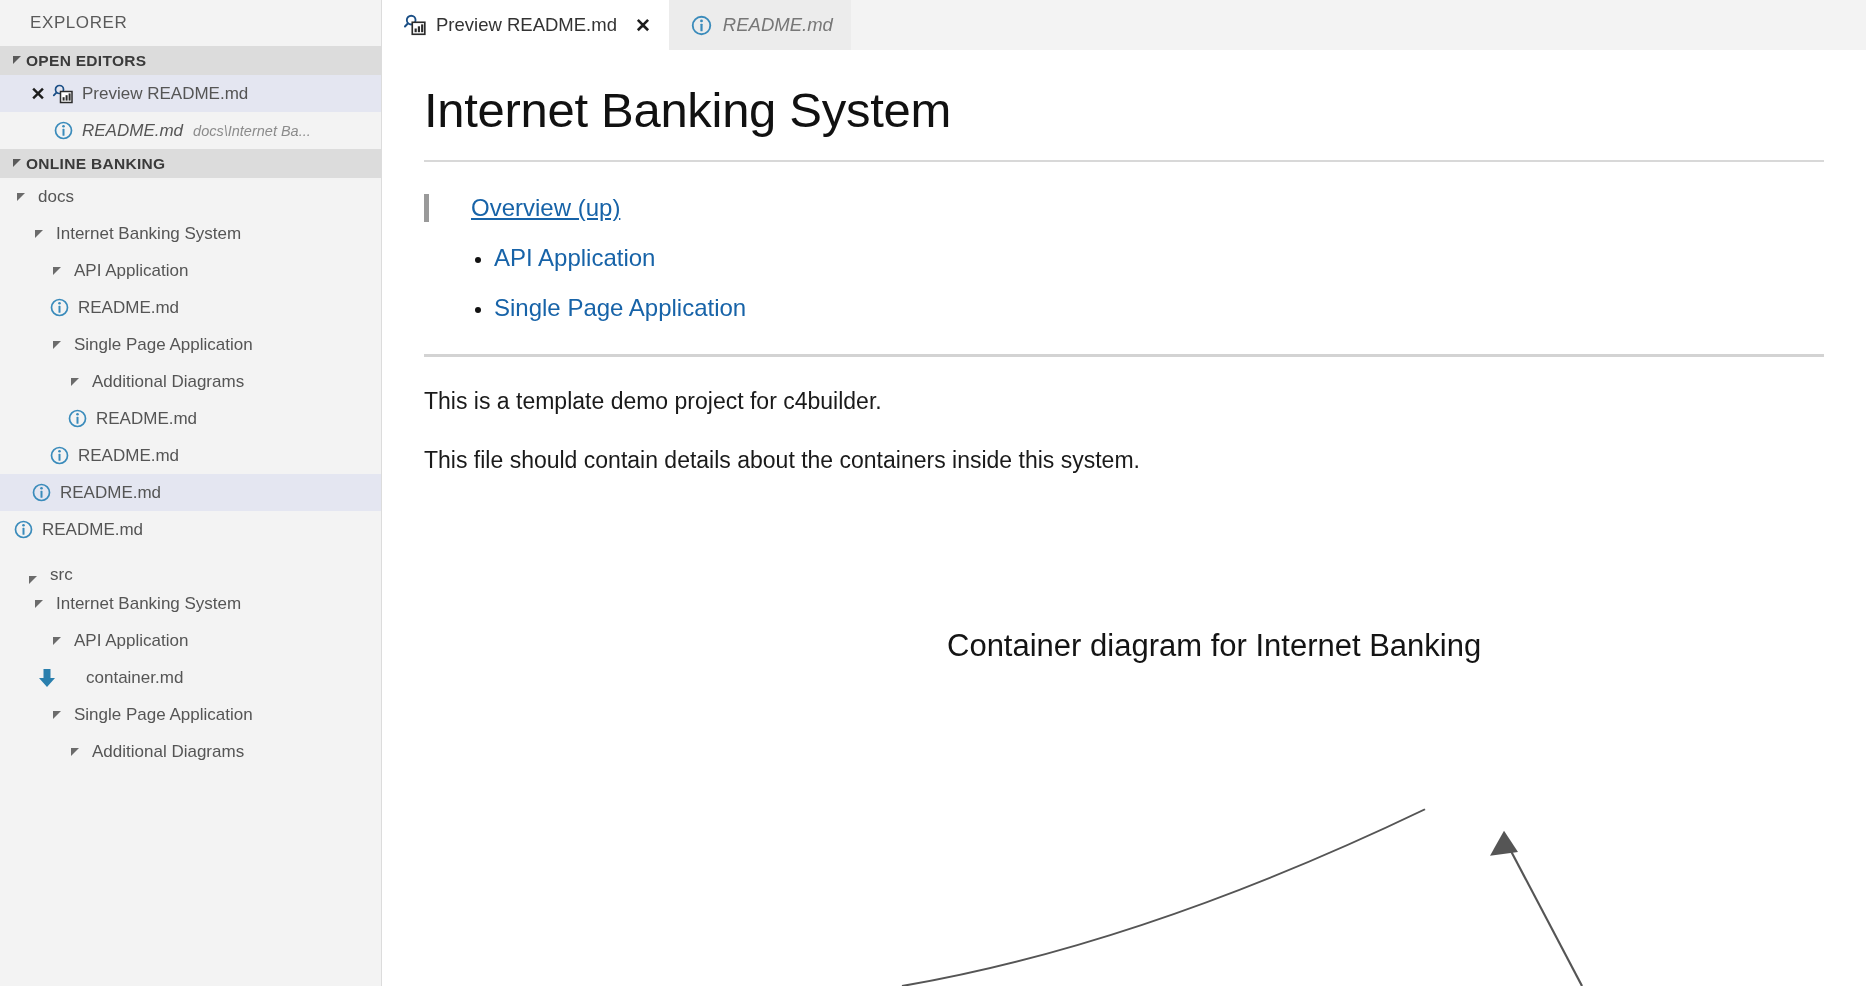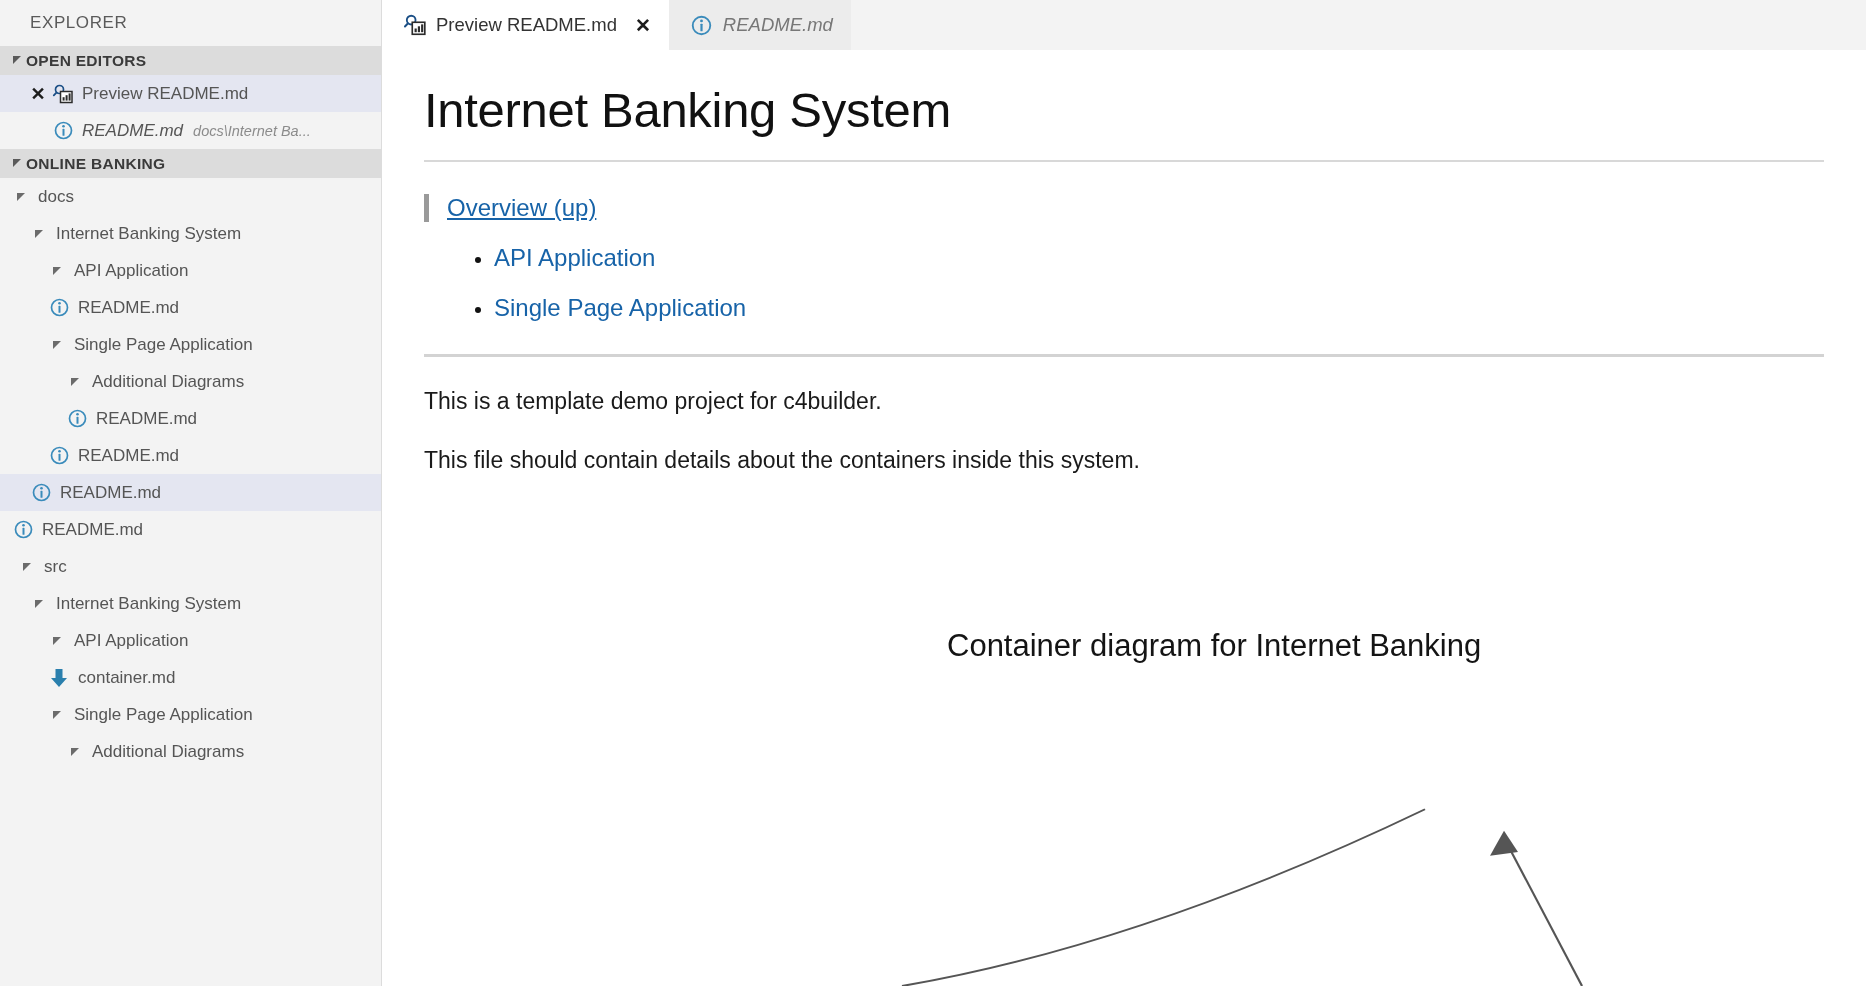--- a/index.html
+++ b/index.html
@@ -190,20 +190,21 @@
   }
   blockquote.bq {
     margin: 32px 0 0 0;
     padding-left: 18px;
     border-left: 5px solid #9a9a9a;
   }
   blockquote.bq a {
     color: #1763a8;
     font-size: 24px;
     text-decoration: underline;
+    margin-left: 24px;
   }
   ul.linklist {
     margin: 22px 0 0 0;
     padding-left: 70px;
     list-style: disc;
   }
   ul.linklist li {
     margin-top: 22px;
     font-size: 24px;
   }
@@ -417,21 +418,21 @@
         <div class="row" style="padding-left: 10px;">
           <span class="icon">
             <svg width="21" height="21" viewBox="0 0 21 21">
               <circle cx="10.5" cy="10.5" r="8" fill="none" stroke="#3a8bbb" stroke-width="1.7"></circle>
               <circle cx="10.5" cy="6.3" r="1.3" fill="#3a8bbb"></circle>
               <rect x="9.5" y="8.8" width="2" height="7" rx="0.6" fill="#3a8bbb"></rect>
             </svg>
           </span>
           <span class="label">README.md</span>
         </div>
-        <div class="row" style="padding-left: 16px;">
+        <div class="row" style="padding-left: 22px; align-items: flex-end;">
           <span class="icon" style="flex: 0 0 22px; width: 22px;">
             <svg width="11" height="11" viewBox="0 0 11 11">
               <path d="M1 2 L9 2 L1 10 Z" fill="#6b6b6b"></path>
             </svg>
           </span>
           <span class="label">src</span>
         </div>
         <div class="row" style="padding-left: 28px;">
           <span class="icon" style="flex: 0 0 22px; width: 22px;">
             <svg width="11" height="11" viewBox="0 0 11 11">
@@ -441,21 +442,21 @@
           <span class="label">Internet Banking System</span>
         </div>
         <div class="row" style="padding-left: 46px;">
           <span class="icon" style="flex: 0 0 22px; width: 22px;">
             <svg width="11" height="11" viewBox="0 0 11 11">
               <path d="M1 2 L9 2 L1 10 Z" fill="#6b6b6b"></path>
             </svg>
           </span>
           <span class="label">API Application</span>
         </div>
-        <div class="row" style="padding-left: 46px;">
+        <div class="row" style="padding-left: 34px; gap: 20px;">
           <span class="icon">
             <svg width="20" height="22" viewBox="0 0 20 22">
               <path d="M6.5 2 L13.5 2 L13.5 11 L18 11 L10 20 L2 11 L6.5 11 Z" fill="#2a7fad"></path>
             </svg>
           </span>
           <span class="label">container.md</span>
         </div>
         <div class="row" style="padding-left: 46px;">
           <span class="icon" style="flex: 0 0 22px; width: 22px;">
             <svg width="11" height="11" viewBox="0 0 11 11">

